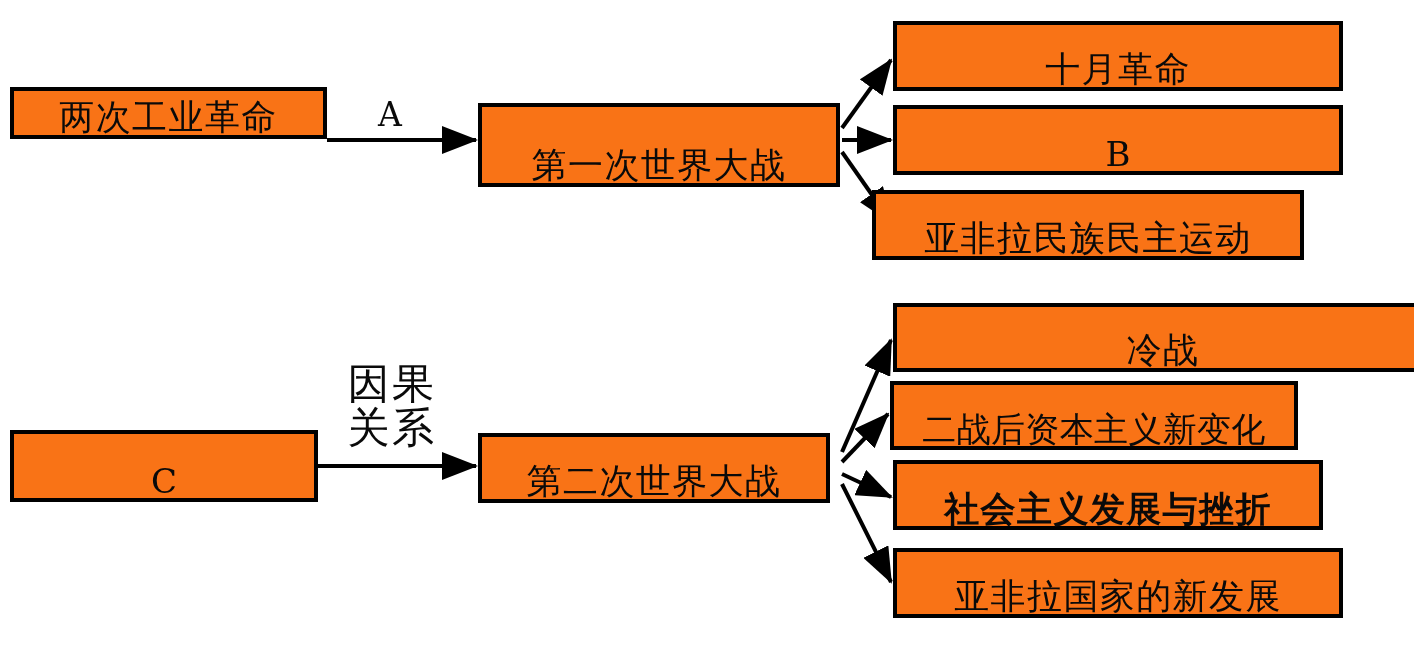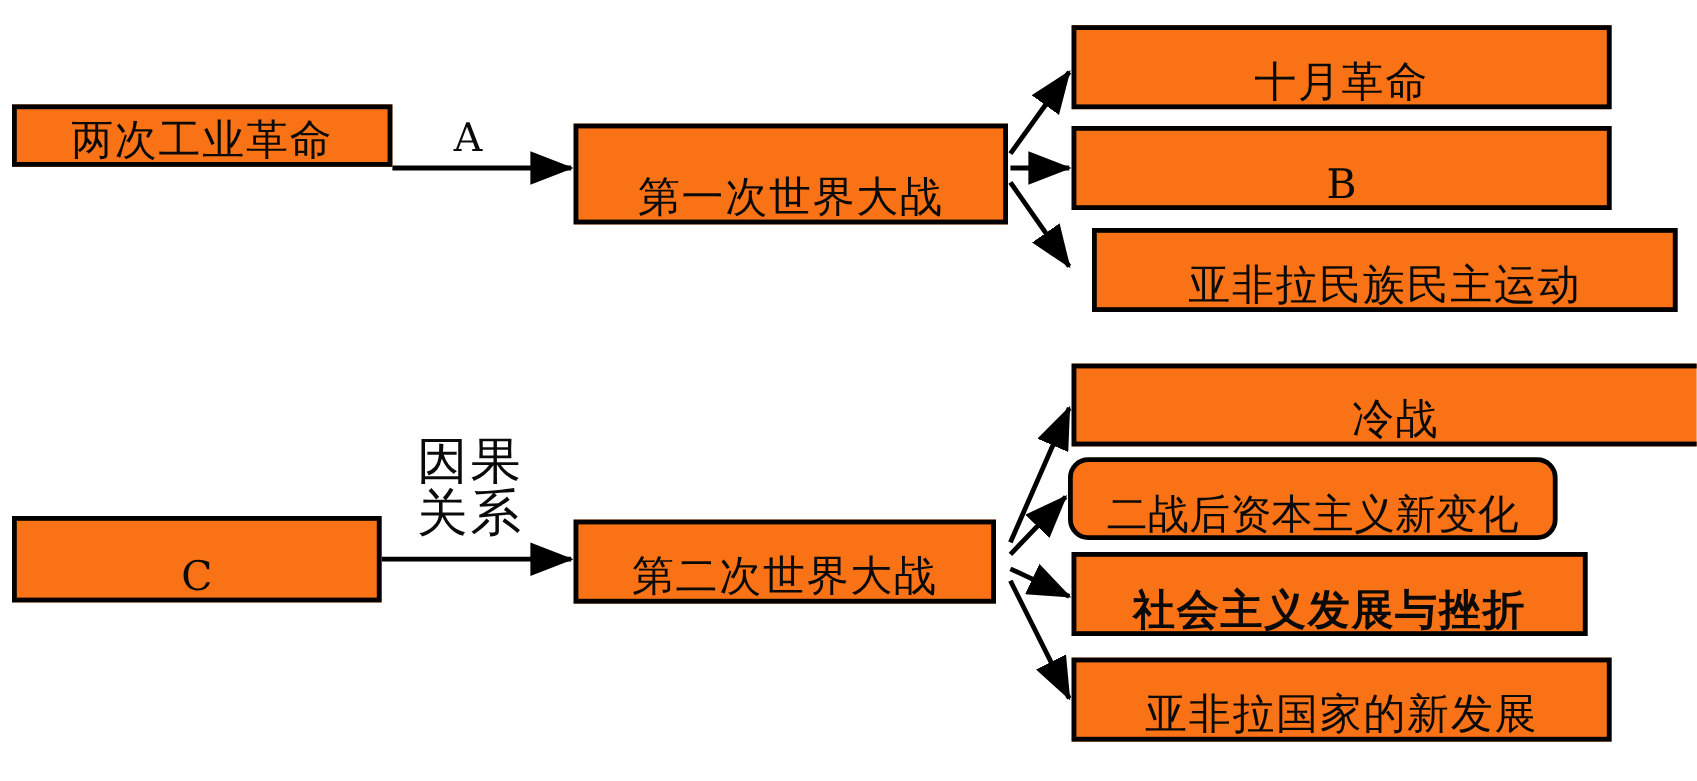--- a/index.html
+++ b/index.html
@@ -98,35 +98,35 @@
       <div class="node-box" style="left: 478px; top: 103px; width: 362px; height: 84px; border-color: rgb(0, 0, 0);">
         <span class="node-label cn" style="color: rgb(10, 10, 10);">第一次世界大战</span>
       </div>
       <div class="edge-label latin-lbl" style="left: 345px; top: 98px; width: 90px; color: rgb(10, 10, 10);">A</div>
       <div class="node-box" style="left: 893px; top: 21px; width: 450px; height: 70px; border-color: rgb(0, 0, 0);">
         <span class="node-label cn" style="color: rgb(10, 10, 10);">十月革命</span>
       </div>
       <div class="node-box" style="left: 893px; top: 105px; width: 450px; height: 70px; border-color: rgb(0, 0, 0);">
         <span class="node-label latin" style="color: rgb(10, 10, 10);">B</span>
       </div>
-      <div class="node-box" style="left: 910px; top: 190px; width: 488px; height: 70px; border-color: rgb(0, 0, 0);">
+      <div class="node-box" style="left: 872px; top: 190px; width: 432px; height: 70px; border-color: rgb(0, 0, 0);">
         <span class="node-label cn" style="color: rgb(10, 10, 10);">亚非拉民族民主运动</span>
       </div>
       <div class="node-box" style="left: 10px; top: 430px; width: 308px; height: 72px; border-color: rgb(0, 0, 0);">
         <span class="node-label latin" style="color: rgb(10, 10, 10);">C</span>
       </div>
       <div class="node-box" style="left: 478px; top: 433px; width: 352px; height: 70px; border-color: rgb(0, 0, 0);">
         <span class="node-label cn" style="color: rgb(10, 10, 10);">第二次世界大战</span>
       </div>
       <div class="edge-label cn-lbl" style="left: 340px; top: 362px; width: 104px; color: rgb(10, 10, 10);">因果
 关系</div>
       <div class="node-box" style="left: 893px; top: 303px; width: 540px; height: 69px; border-color: rgb(0, 0, 0);">
         <span class="node-label cn" style="color: rgb(10, 10, 10);">冷战</span>
       </div>
-      <div class="node-box" style="left: 890px; top: 381px; width: 408px; height: 69px; border-color: rgb(0, 0, 0); border-radius: 17px;">
+      <div class="node-box" style="left: 890px; top: 381px; width: 408px; height: 69px; border-color: rgb(0, 0, 0);">
         <span class="node-label cn-wide" style="color: rgb(10, 10, 10);">二战后资本主义新变化</span>
       </div>
       <div class="node-box" style="left: 893px; top: 460px; width: 430px; height: 70px; border-color: rgb(0, 0, 0); font-weight: bold;">
         <span class="node-label cn" style="color: rgb(10, 10, 10);">社会主义发展与挫折</span>
       </div>
       <div class="node-box" style="left: 893px; top: 548px; width: 450px; height: 70px; border-color: rgb(0, 0, 0);">
         <span class="node-label cn" style="color: rgb(10, 10, 10);">亚非拉国家的新发展</span>
       </div>
     </div>
 

